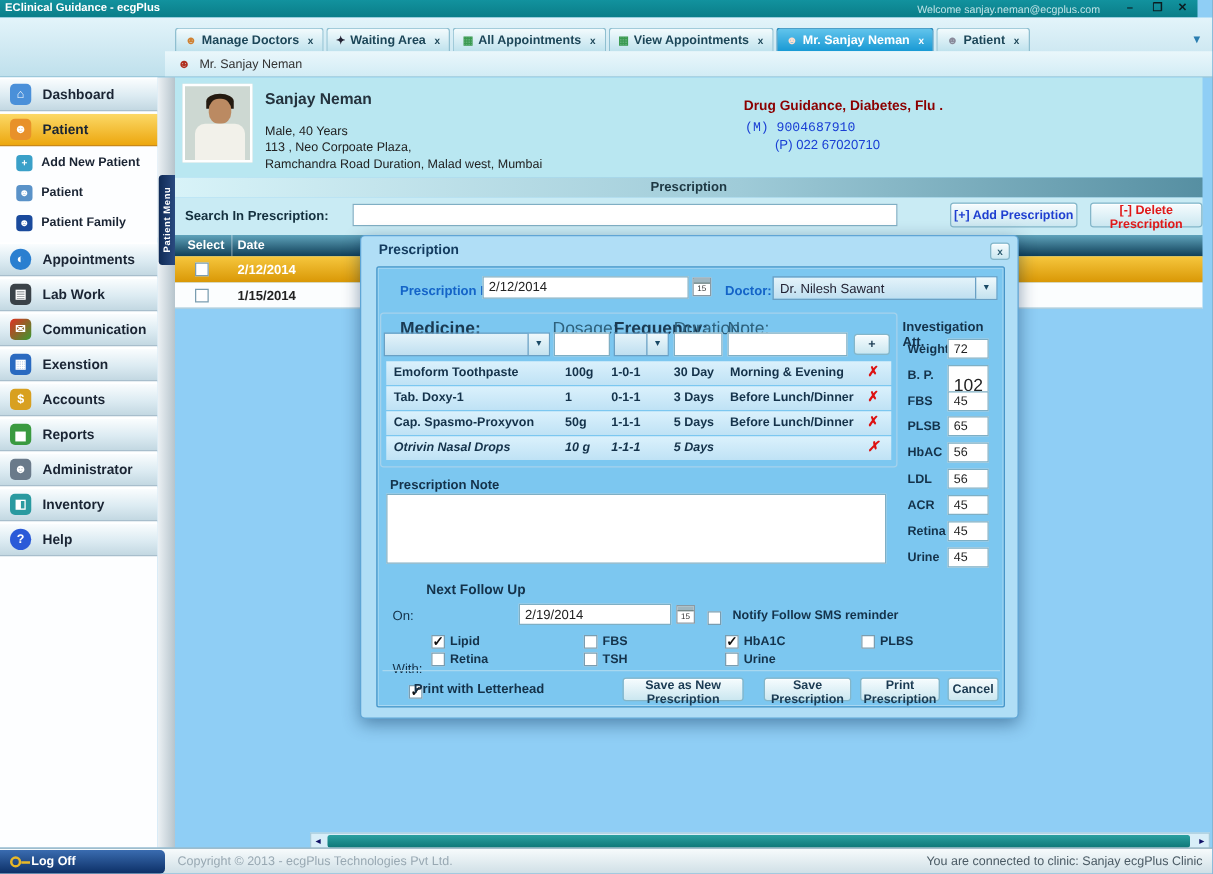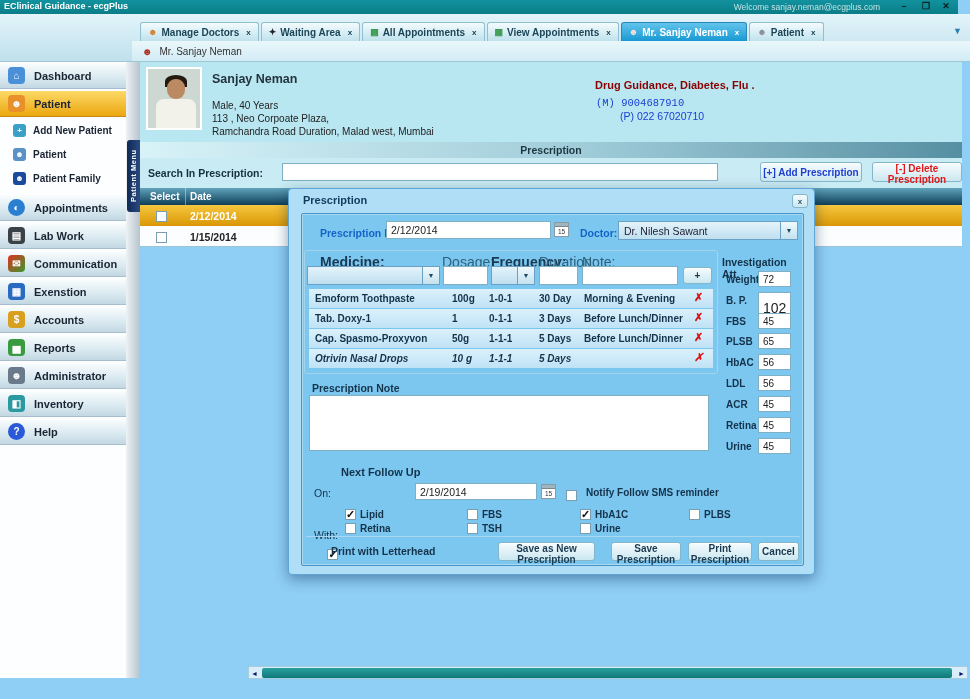--- a/index.html
+++ b/index.html
@@ -280,20 +280,28 @@
     <span class="cb abs" style="left:16px;top:4px;"></span>
     <span class="abs" style="left:50px;top:5px;">1/15/2014</span>
   </div>
 
   <div class="abs hscroll">
     <span class="harr" style="left:2px;">◄</span>
     <span class="hthumb"></span>
     <span class="harr" style="right:2px;">►</span>
   </div>
 
+  <div class="abs statusbar">
+    <div class="logoff">
+      <span class="keyicon"></span>
+      <span>Log Off</span>
+    </div>
+    <span class="copyright">Copyright © 2013 - ecgPlus Technologies Pvt Ltd.</span>
+    <span class="clinic">You are connected to clinic: Sanjay ecgPlus Clinic</span>
+  </div>
 
   <div class="abs dialog">
     <span class="dlg-title">Prescription</span>
     <button class="btn3d dlg-close">x</button>
 
     <div class="dlg-inner">
       
       <span class="blue-lbl abs" style="left:18px;top:13px;">Prescription Date:</span>
       <input class="tb abs" style="left: 84px; top: 7px; width: 165px; height: 18px;" value="2/12/2014">
       <span class="cal abs" style="left:252px;top:8px;">15</span>

